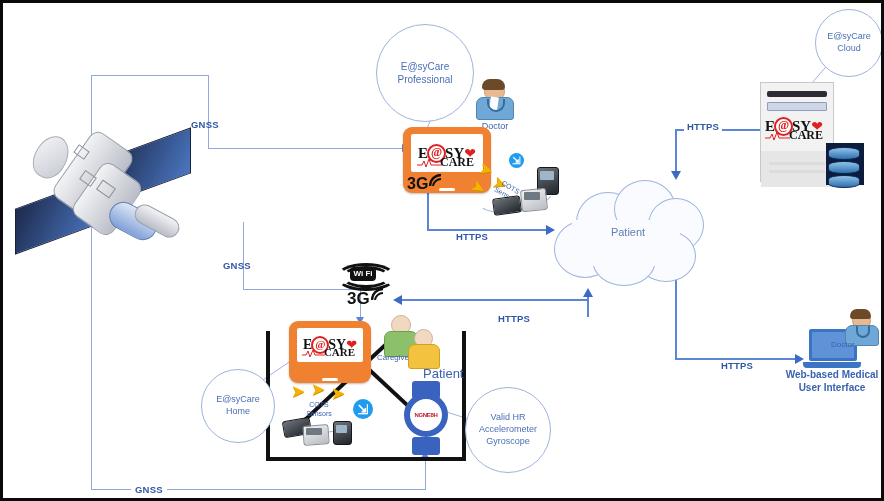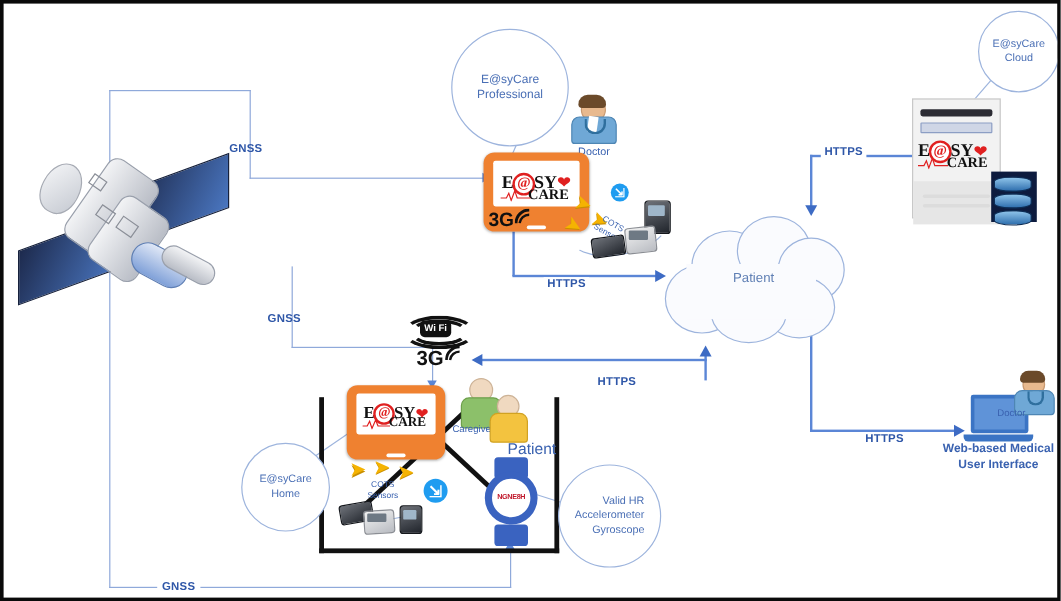--- a/index.html
+++ b/index.html
@@ -328,18 +328,18 @@
     <div class="watch-face" style="left:6px;top:12px;width:44px;height:44px;box-sizing:border-box;">
       <span style="font-size:6px;font-weight:700;color:#c0172a;letter-spacing:-0.3px;">NGNE8H</span>
     </div>
   </div>
 
   <div class="circle abs" style="left:198px;top:366px;width:72px;height:72px;">
     <div class="lbl-callout" style="font-size:9px;">E@syCare
 Home</div>
   </div>
   <div class="circle abs" style="left:462px;top:384px;width:84px;height:84px;">
-    <div class="lbl-callout" style="font-size:9px;text-align:right;">Valid HR
+    <div class="lbl-callout" style="font-size:9px;">Valid HR
 Accelerometer
 Gyroscope</div>
   </div>
 
 </div>
 
 </body></html>

